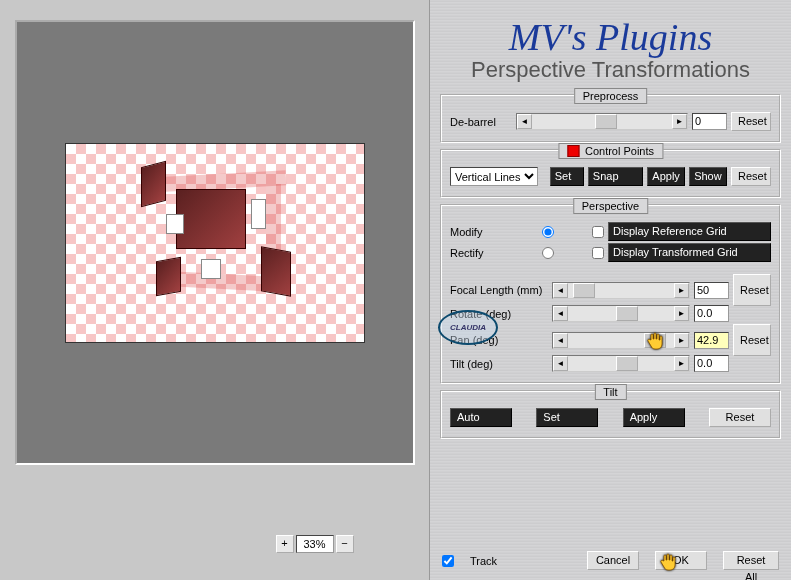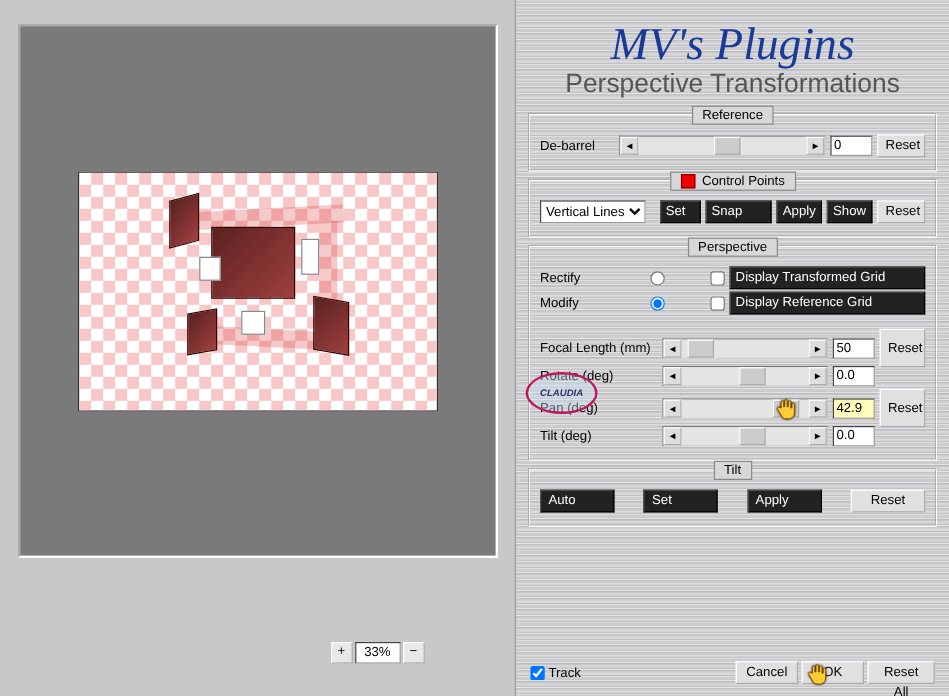--- a/index.html
+++ b/index.html
@@ -42,24 +42,24 @@
 .sarrow{width:15px;height:15px;background:#ddd;border:1px outset #fff;display:flex;align-items:center;justify-content:center;font-size:8px;cursor:pointer}
 .strack{flex:1;height:15px;position:relative;background:#e4e4e4}
 .sthumb{position:absolute;top:0;width:22px;height:15px;background:#ccc;border:1px outset #fff}
 .numbox{width:35px;height:17px;background:#fff;border:1px inset #999;padding:0 2px;text-align:left;line-height:15px}
 .btn{height:19px;background:#e0e0e0;border:1px outset #fff;padding:0 6px;cursor:pointer;line-height:17px;text-align:center}
 .btn-dark{background:#222;color:#fff;border:1px outset #555;height:19px;padding:0 4px;cursor:pointer;line-height:17px;overflow:hidden}
 select.combo{height:19px;background:#fff;border:1px inset #999;font-size:11px}
 .redsq{width:12px;height:12px;background:#e00;border:1px solid #800}
 .chk{width:12px;height:12px}
 .radio{width:12px;height:12px}
-.footer{position:absolute;bottom:10px;left:0;right:0;display:flex;align-items:center;gap:3px;padding:0 12px}
+.footer{position:absolute;bottom:10px;left:0;right:0;display:flex;align-items:center;gap:16px;padding:0 12px}
 .hand{position:absolute;width:20px;height:20px;pointer-events:none}
 .hand svg{filter:drop-shadow(0 0 1px #000)}
-.watermark{position:absolute;left:438px;top:310px;width:60px;height:35px;border:2px solid #be185d;border-radius:50%;background:rgba(200,220,240,.4);display:flex;align-items:center;justify-content:center;font-size:8px;color:#336;font-weight:bold;z-index:5;font-style:italic}
+.watermark{position:absolute;left:438px;top:310px;width:60px;height:35px;border:2px solid #0c4a6e;border-radius:50%;background:rgba(200,220,240,.4);display:flex;align-items:center;justify-content:center;font-size:8px;color:#336;font-weight:bold;z-index:5;font-style:italic}
 </style>
 </head>
 <body>
 
 <div class="app">
  <div class="left">
   <div class="canvas-frame">
    <div class="canvas">
     <div class="checker"></div>
     <div class="stripe s1"></div>
@@ -81,21 +81,21 @@
   </div>
  </div>
 
  <div class="right">
   <div class="brand">
    <div class="logo">MV's Plugins</div>
    <div class="subtitle">Perspective Transformations</div>
   </div>
 
   <div class="panel">
-   <div class="panel-title">Reference</div>
+   <div class="panel-title">Preprocess</div>
    <div class="row">
     <div class="lbl" style="width:62px">De-barrel</div>
     <div class="slider" style="flex:1">
      <div class="sarrow">◄</div>
      <div class="strack">
               <div class="sthumb" style="left:45%"></div>
             </div>
      <div class="sarrow">►</div>
     </div>
     <div class="numbox">0</div>
@@ -117,32 +117,32 @@
     <div class="btn-dark" style="width:59px">Snap</div>
     <div class="btn-dark" style="width:40px">Apply</div>
     <div class="btn-dark" style="width:40px">Show</div>
     <div class="btn" style="width:40px">Reset</div>
    </div>
   </div>
 
   <div class="panel">
    <div class="panel-title">Perspective</div>
    <div class="row">
+    <div class="lbl" style="width:88px">Modify</div>
+    <input type="radio" class="radio" checked="" style="">
+    <div style="width:30px"></div>
+    <input type="checkbox" class="chk" style="">
+    <div class="btn-dark" style="flex:1;text-align:left;padding-left:4px">Display Reference Grid</div>
+   </div>
+   <div class="row">
     <div class="lbl" style="width:88px">Rectify</div>
     <input type="radio" class="radio" style="">
     <div style="width:30px"></div>
     <input type="checkbox" class="chk" style="">
     <div class="btn-dark" style="flex:1;text-align:left;padding-left:4px">Display Transformed Grid</div>
-   </div>
-   <div class="row">
-    <div class="lbl" style="width:88px">Modify</div>
-    <input type="radio" class="radio" checked="" style="">
-    <div style="width:30px"></div>
-    <input type="checkbox" class="chk" style="">
-    <div class="btn-dark" style="flex:1;text-align:left;padding-left:4px">Display Reference Grid</div>
    </div>
    <div style="height:8px"></div>
 
    <div class="row">
     <div class="lbl" style="width:98px">Focal Length (mm)</div>
     <div class="slider" style="flex:1">
      <div class="sarrow">◄</div>
             <div class="strack">
               <div class="sthumb" style="left:5%"></div>
             </div>

